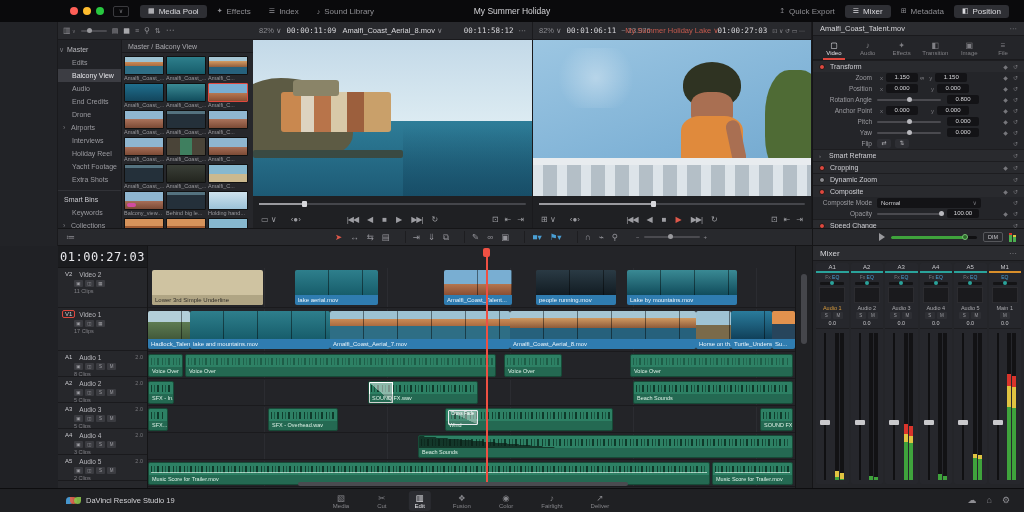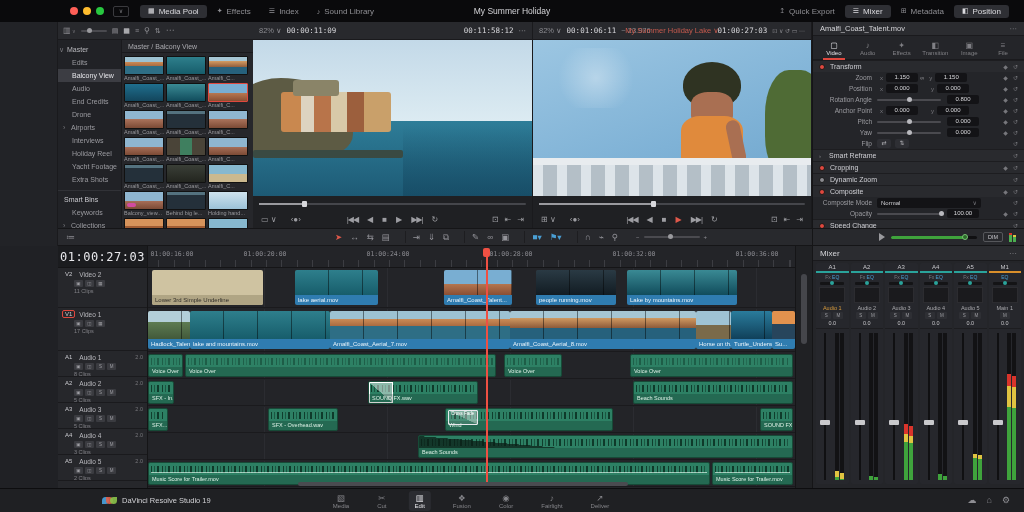--- a/index.html
+++ b/index.html
@@ -200,21 +200,21 @@
   .fader { position:relative; width:100%; flex:1; margin-top:2px; border-top:1px solid #1d1d20; }
   .ftrack { position:absolute; left:8px; top:4px; bottom:4px; width:2px; background:#101012;}
   .fhandle { position:absolute; left:4px; width:10px; height:5px; background:#c9c9cc; border-radius:1px;}
   .meterpair { position:absolute; right:5px; top:4px; bottom:4px; width:9px; display:flex; gap:1px;}
   .mcol { position:relative; width:4px; background:#121214; }
   .mseg { position:absolute; left:0; right:0; }
 
   
   #bottombar { left:0; top:488px; width:1024px; height:24px; background:#1f2023; border-top:1px solid #0d0d0f;
                display:flex; align-items:center; }
-  #logo { display:flex; align-items:center; gap:5px; padding-left:102px; font-size:7.5px; color:#d2d2d6;}
+  #logo { display:flex; align-items:center; gap:5px; padding-left:66px; font-size:7.5px; color:#d2d2d6;}
   #logo .petals { display:flex; }
   #logo .petals i { width:7px; height:7px; border-radius:50% 50% 50% 0; opacity:.9; }
   #pages { position:absolute; left:46%; transform:translateX(-50%); display:flex; gap:16px; }
   .page { text-align:center; font-size:6px; color:#85858a; position:relative; padding:2px 6px;}
   .page .pico { display:block; font-size:8.5px; }
   .page.active { color:#e4e4e8; background:#2b2c31; border-radius:3px;}
   .page.active::after { content:""; position:absolute; left:6px; right:6px; bottom:-3px; height:2px; background:#e0483e;}
   #bb-right { margin-left:auto; display:flex; gap:10px; padding-right:14px;}
 </style>
 </head>
@@ -386,20 +386,21 @@
         <div class="gitem">
           <div class="gthumb v-beach"></div>
         </div>
       </div>
   </div>
 
   <div id="src-viewer" class="abs panel">
     <div class="viewer-hdr">
       <span class="dim"><span>82%</span> ∨</span>
       <span class="tc mono">00:00:11:09</span>
+      <span class="vh-c tc"><span>Amalfi_Coast_Aerial_8.mov</span> <span class="dim">∨</span></span>
       <span class="tc mono" style="margin-left:auto;">00:11:58:12</span>
       <span class="dim">⋯</span>
     </div>
     <div class="viewer-img">
       <div class="abs" style="inset:0;background:linear-gradient(180deg,#c3d9e8 0%,#dcebf2 52%,#2e7d98 52%,#1d5a75 100%);"></div>
       <div class="abs" style="left:-20px;top:38px;width:120px;height:80px;background:#5d5b44;border-radius:40% 60% 30% 30%;"></div>
       <div class="abs" style="left:28px;top:52px;width:110px;height:40px;background:linear-gradient(90deg,#c9884f 0 18%,#ddd3c0 18% 30%,#b8744a 30% 45%,#d8c9a8 45% 60%,#9c5f3d 60% 75%,#c9a06a 75%);border-radius:3px;"></div>
       <div class="abs" style="left:40px;top:40px;width:46px;height:16px;background:#8a8468;border-radius:3px;"></div>
       <div class="abs" style="left:0px;top:110px;width:150px;height:8px;background:#3a4a42;border-radius:2px;"></div>
       <div class="abs" style="left:150px;top:86px;width:130px;height:70px;background:linear-gradient(180deg,rgba(46,110,133,.0),rgba(20,70,95,.6));"></div>
@@ -770,29 +771,20 @@
             <i>▣</i>
             <i>◫</i>
             <i>S</i>
             <i>M</i>
           </div>
           <div class="cnt">2 Clips</div>
         </div>
       </div>
   </div>
   <div id="tl-clips" class="abs">
-    <div id="ruler">
-        <div class="ticks"></div>
-        <span class="rlab mono" style="left: 24px;">01:00:16:00</span>
-        <span class="rlab mono" style="left: 117px;">01:00:20:00</span>
-        <span class="rlab mono" style="left: 240px;">01:00:24:00</span>
-        <span class="rlab mono" style="left: 363px;">01:00:28:00</span>
-        <span class="rlab mono" style="left: 486px;">01:00:32:00</span>
-        <span class="rlab mono" style="left: 609px;">01:00:36:00</span>
-      </div>
     <div id="lanes">
         <div class="lane" style="top: 22px; height: 40px;">
           <div class="vclip title" style="left: 4px; width: 111px;">
             <div class="vlabel">Lower 3rd Simple Underline</div>
           </div>
           <div class="vclip" style="left: 147px; width: 83px;">
             <div class="abs v-lake" style="inset: 0px 0px 10px;"></div>
             <div class="frames"></div>
             <div class="vlabel">lake aerial.mov</div>
           </div>

